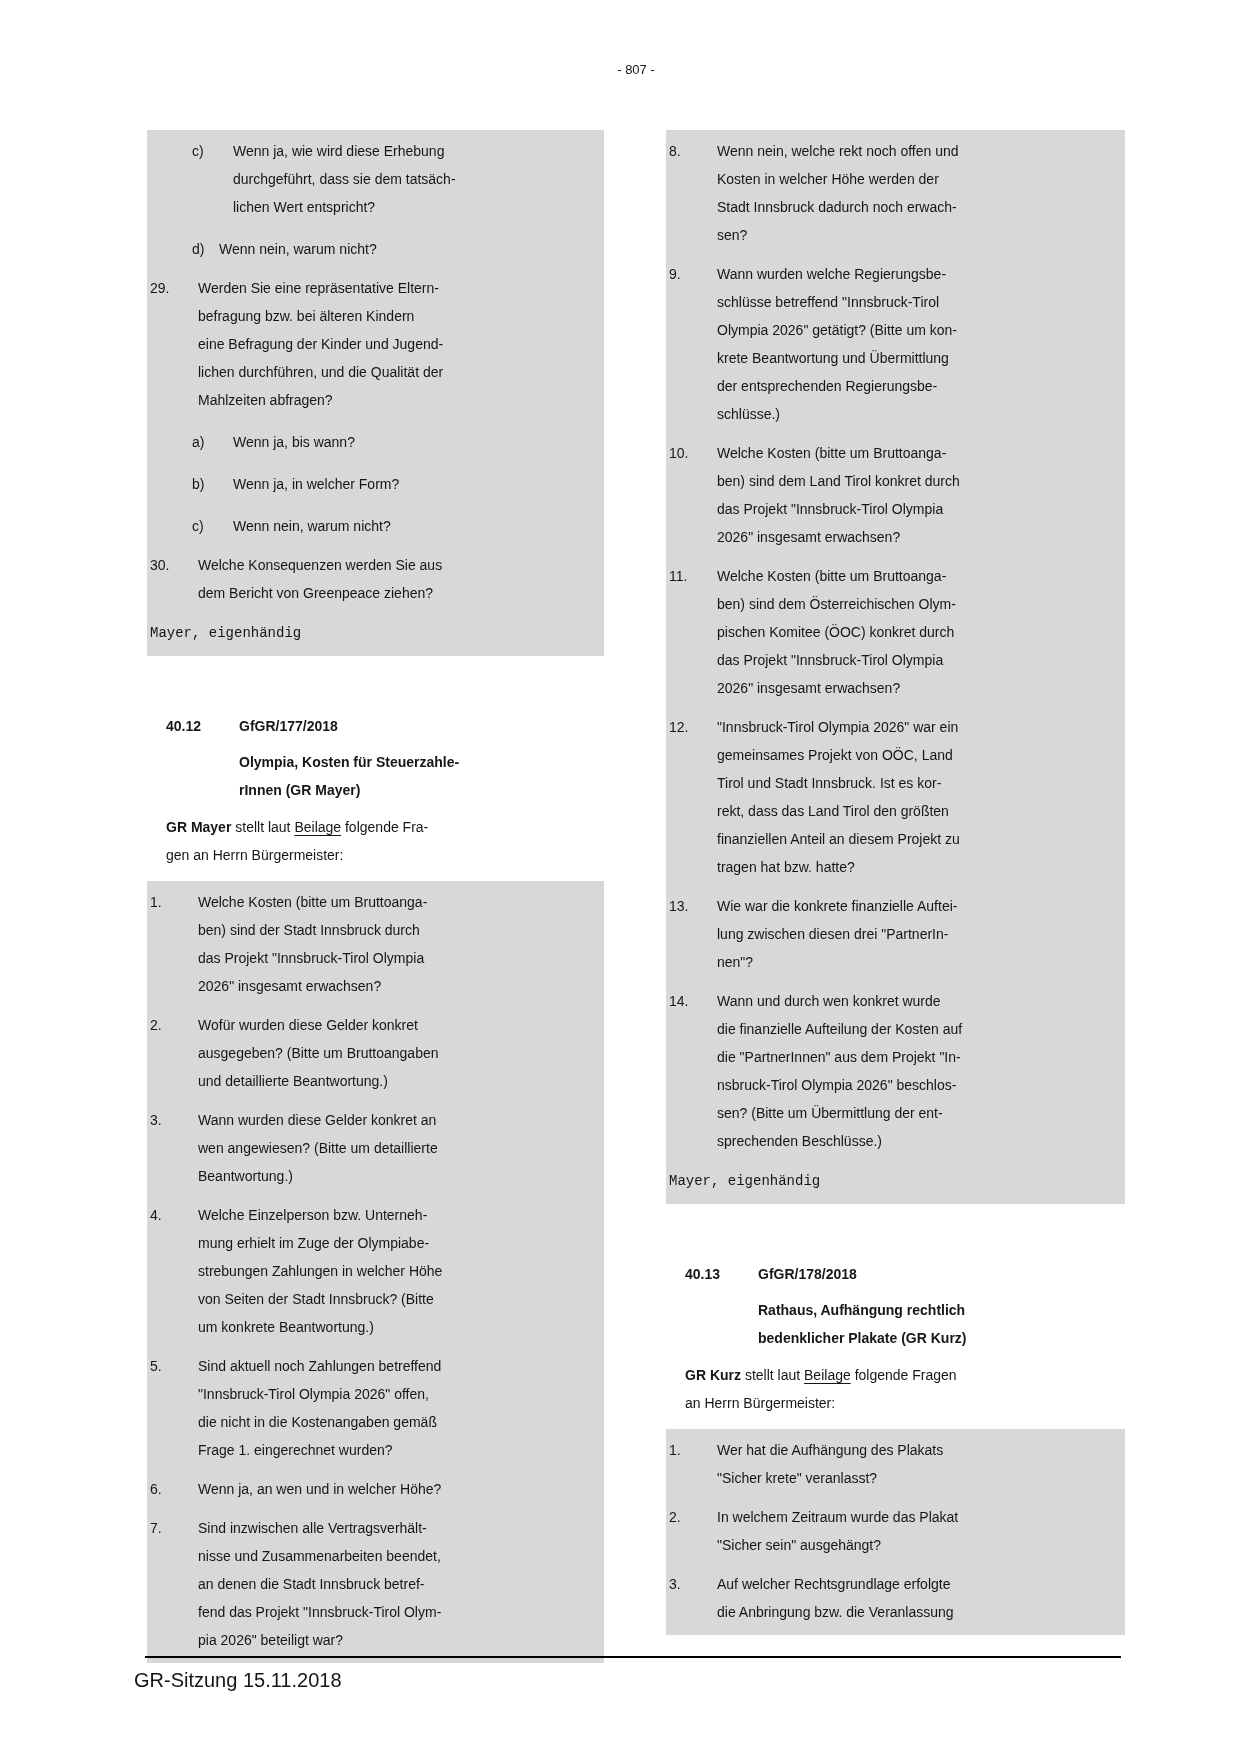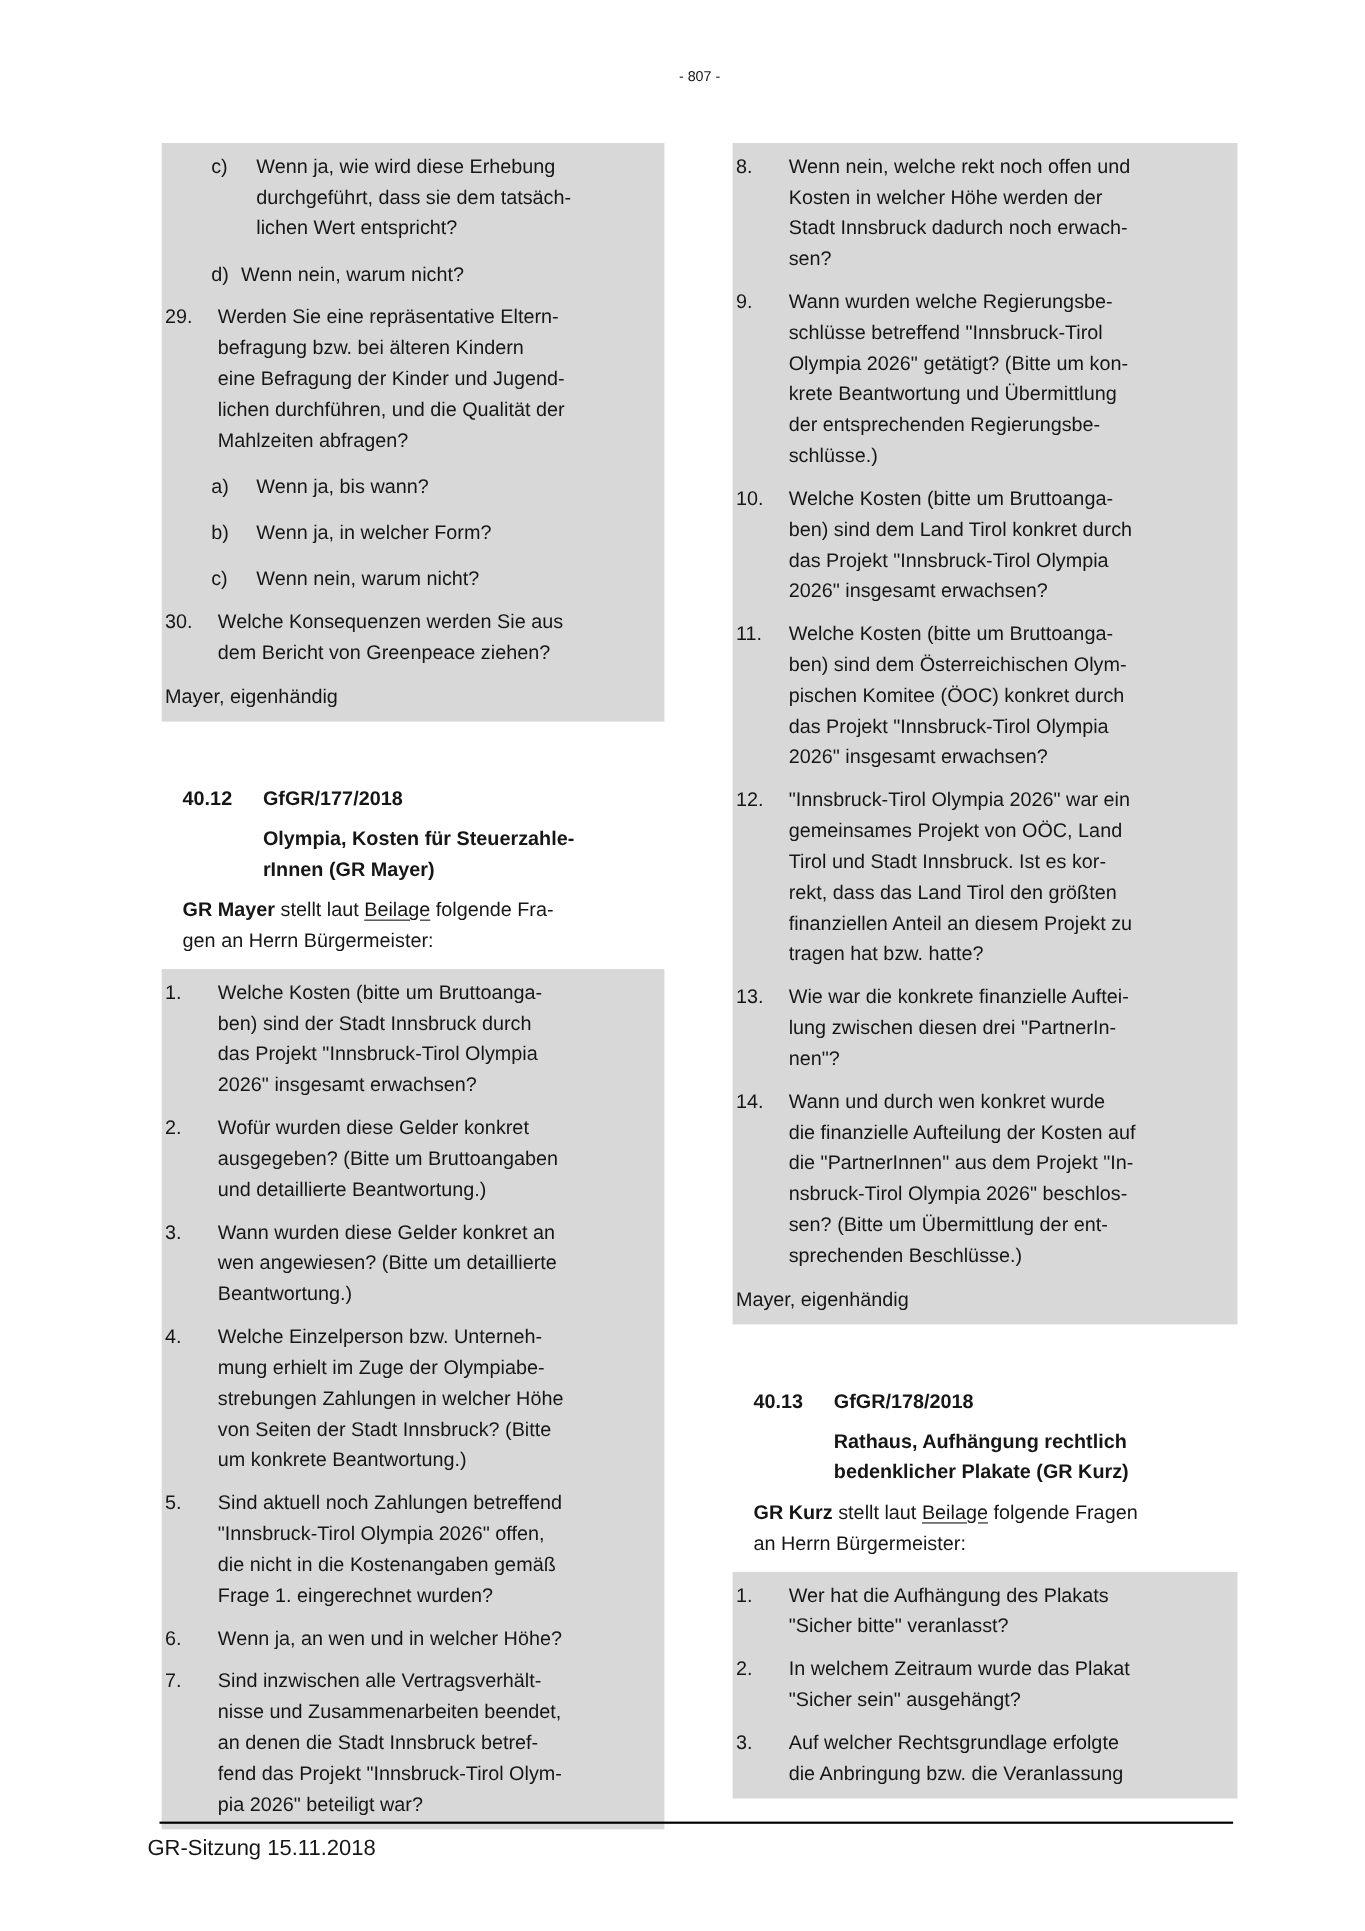--- a/index.html
+++ b/index.html
@@ -20,32 +20,32 @@
   .shaded{background:#d8d8d8;padding:7px 0 9px 3px;}
   .item{display:flex;margin-top:11px;}
   .item:first-child{margin-top:0;}
   .lbl{flex:0 0 48px;}
   .txt{flex:1;white-space:pre;}
   .item.sub{padding-left:42px;margin-top:14px;}
   .item.sub:first-child{margin-top:0;}
   .item.sub .lbl{flex:0 0 41px;}
   .item.subinline{padding-left:42px;margin-top:14px;}
   .item.subinline .lbl{flex:0 0 27px;}
-  .sig{margin-top:12px;}
+  .sig{margin-top:12px;font-family:Liberation Mono, monospace;}
   .sec{margin-top:56px;margin-left:19px;}
   .sec-head{display:flex;font-weight:bold;}
   .sec-num{flex:0 0 73px;}
   .sec-title{font-weight:bold;margin:8px 0 0 73px;white-space:pre;}
   .intro{margin:9px 0 0 0;}
   .intro .pre{white-space:pre;}
   .intro b{font-weight:bold;}
   .intro u{text-underline-offset:3px;}
   .block-b{margin-top:12px;}
   .block-d{margin-top:12px;}
-  body, .txt, .intro, .sec-head, .sec-title{font-size:18px;line-height:28px;}
+  body, .txt, .intro, .sec-head, .sec-title{font-size:14px;line-height:28px;}
   .footer-rule{
     position:absolute;left:145px;top:1656px;width:976px;height:0;
     border-top:2px solid #000;
   }
   .footer-text{
     position:absolute;left:134px;top:1667px;font-size:20px;line-height:26px;
   }
 </style>
 </head>
 <body>
@@ -226,21 +226,21 @@
       <div class="sec-title">Rathaus, Aufhängung rechtlich
 bedenklicher Plakate (GR Kurz)</div>
       <p class="intro"><b>GR Kurz</b> <span>stellt laut</span> <u>Beilage</u> <span class="pre">folgende Fragen
 an Herrn Bürgermeister:</span></p>
     </div>
 
     <div class="shaded block-d">
       <div class="item num">
           <span class="lbl">1.</span>
           <span class="txt">Wer hat die Aufhängung des Plakats
-"Sicher bitte" veranlasst?</span>
+"Sicher krete" veranlasst?</span>
         </div>
       <div class="item num">
           <span class="lbl">2.</span>
           <span class="txt">In welchem Zeitraum wurde das Plakat
 "Sicher sein" ausgehängt?</span>
         </div>
       <div class="item num">
           <span class="lbl">3.</span>
           <span class="txt">Auf welcher Rechtsgrundlage erfolgte
 die Anbringung bzw. die Veranlassung</span>

